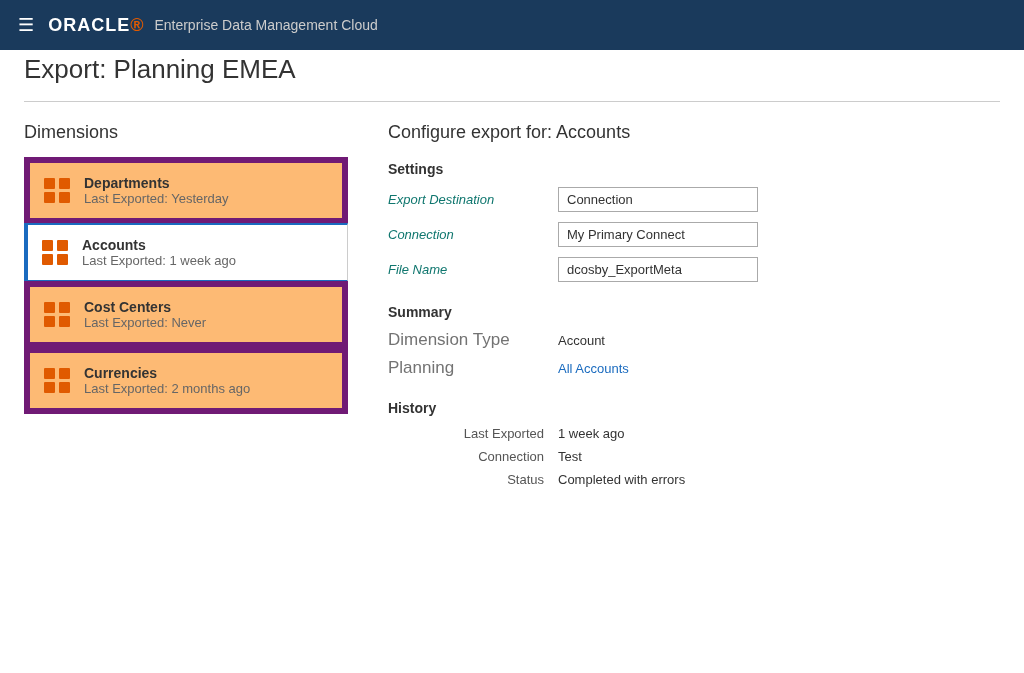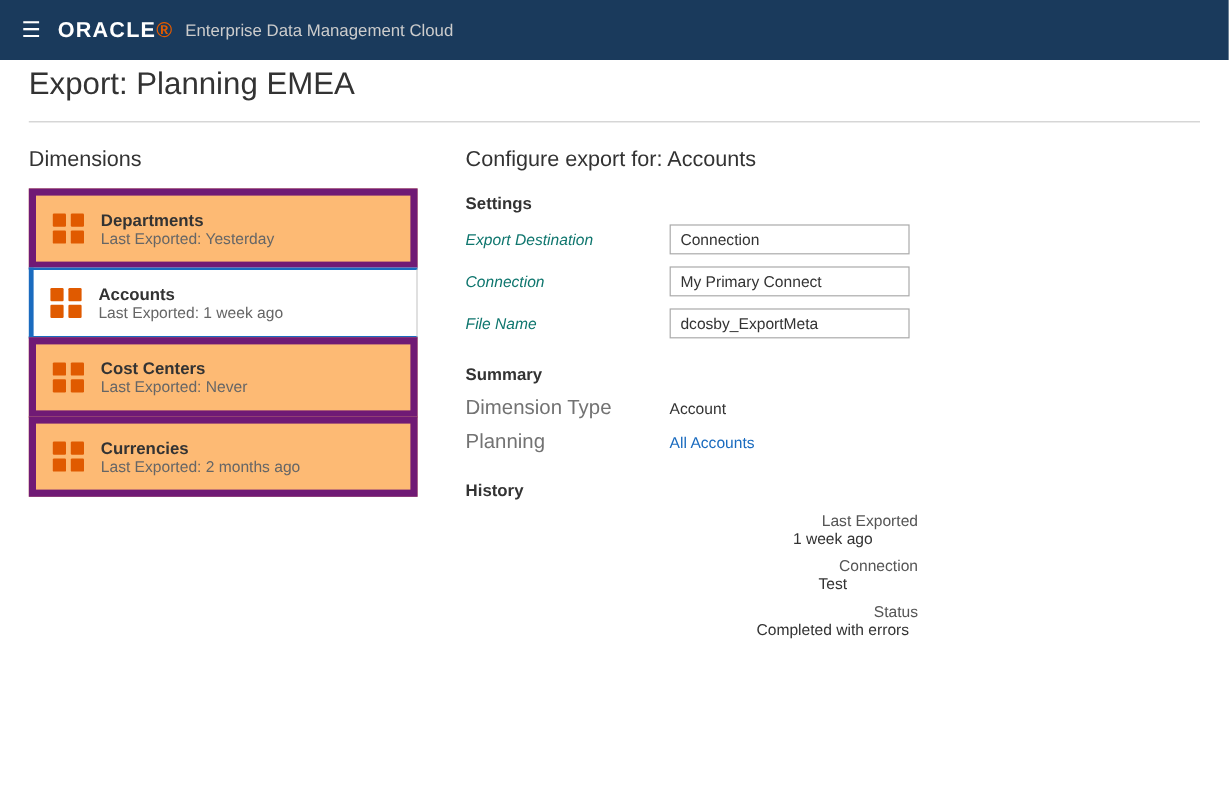--- a/index.html
+++ b/index.html
@@ -197,21 +197,20 @@
       text-decoration: none;
       cursor: pointer;
     }
 
     
     .history-section {}
     .history-row {
       display: flex;
       align-items: center;
       margin-bottom: 8px;
-      flex-direction: column;
     }
     .history-row-label {
       width: 170px;
       text-align: right;
       padding-right: 14px;
       color: #555;
       font-size: 13px;
     }
     .history-row-value {
       font-size: 13px;

